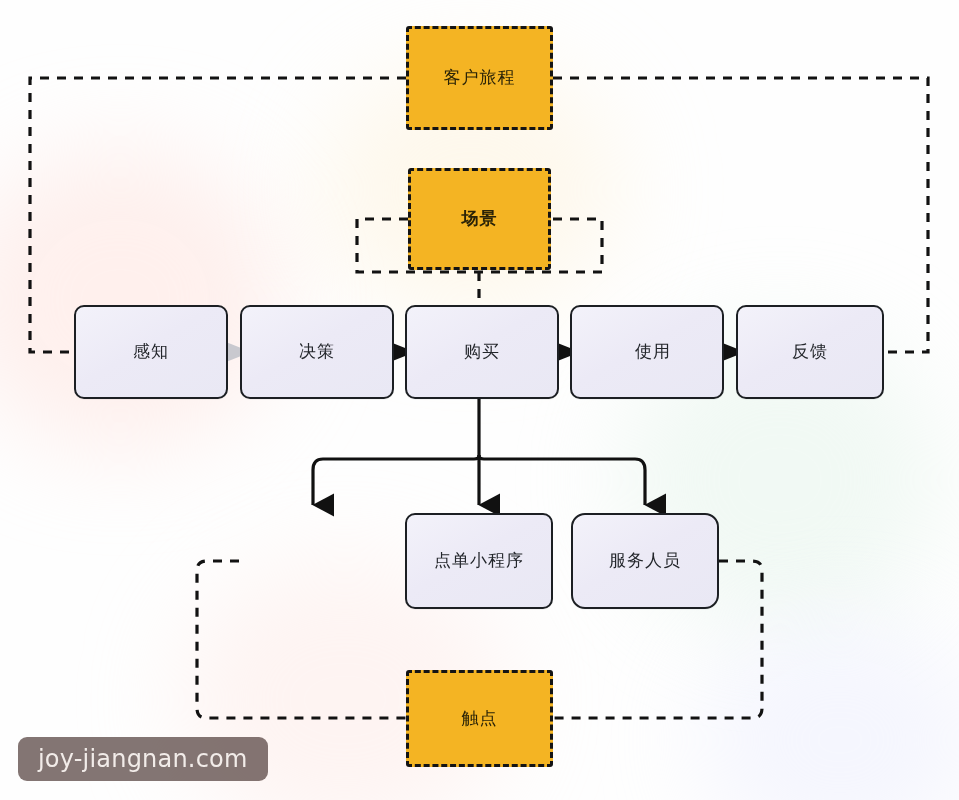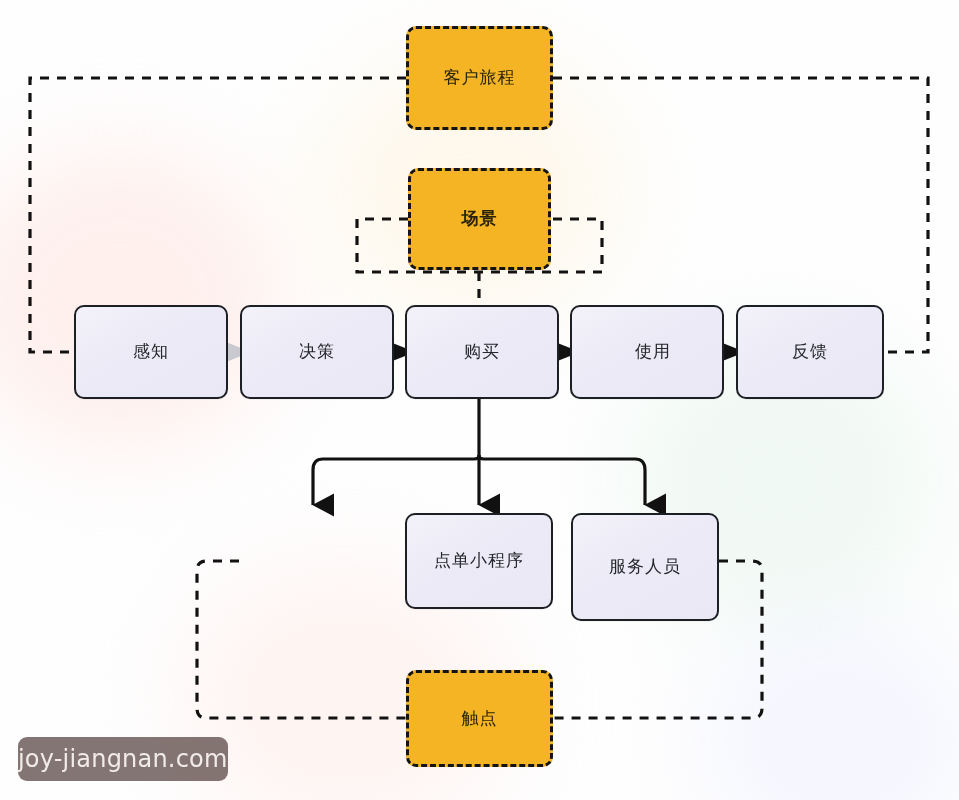--- a/index.html
+++ b/index.html
@@ -61,33 +61,33 @@
     background: linear-gradient(150deg, #f3f2fa 0%, #eceaf6 45%, #e9e8f4 100%);
     color: #23262b;
     font-size: 17px;
     box-shadow: 0 1px 0 rgba(0,0,0,.04);
     justify-content: center;
   }
 
   
   .node.concept {
     border: 3px dashed #141414;
-    border-radius: 10px;
+    border-radius: 3px;
     background: #f4b423;
     color: #2a2307;
     font-size: 17px;
   }
 
   
   #watermark {
     position: absolute;
     left: 18px;
     top: 737px;
     height: 44px;
-    padding: 0 0;
+    padding: 0 20px;
     display: flex;
     align-items: center;
     border-radius: 9px;
     background: rgba(96, 78, 76, .78);
     color: #f2ece9;
     font-size: 24px;
     letter-spacing: .2px;
     font-family: "DejaVu Sans", "Liberation Sans", sans-serif;
   }
 </style>
@@ -169,21 +169,21 @@
   <div class="node plain" style="left:570px; top:305px; width:154px; height:94px;padding-left:12px;">
     <span class="node-label">使用</span>
   </div>
   <div class="node plain" style="left:736px; top:305px; width:148px; height:94px;">
     <span class="node-label">反馈</span>
   </div>
 
   <div class="node plain" style="left:405px; top:513px; width:148px; height:96px;">
     <span class="node-label">点单小程序</span>
   </div>
-  <div class="node plain" style="left:571px; top:513px; width:148px; height:108px;">
+  <div class="node plain" style="left:571px; top:513px; width:148px; height:96px;border-radius:14px;">
     <span class="node-label">服务人员</span>
   </div>
 
   <div class="node concept" style="left:406px; top:670px; width:147px; height:97px;">
     <span class="node-label">触点</span>
   </div>
 
   <div id="watermark">
     <span>joy-jiangnan.com</span>
   </div>

